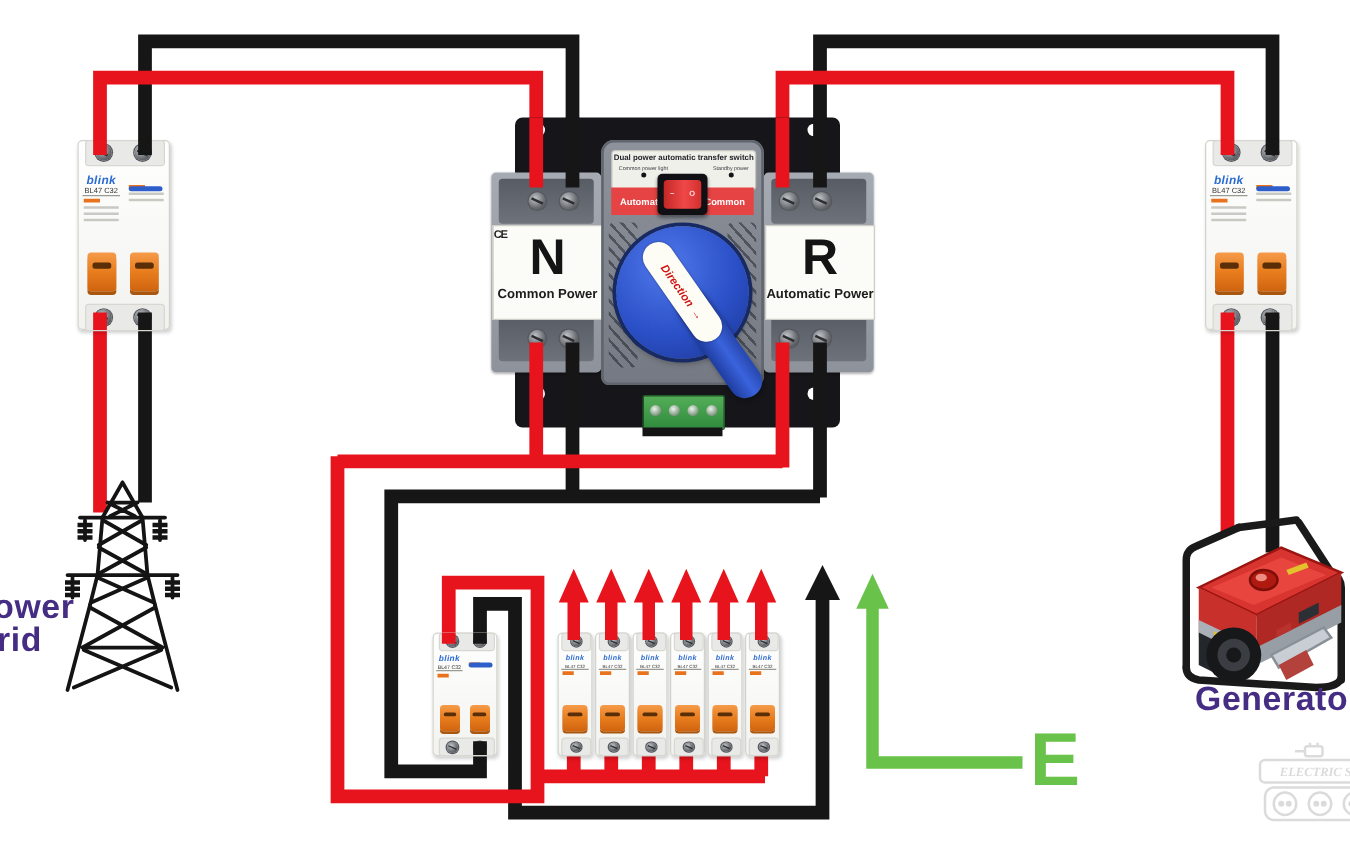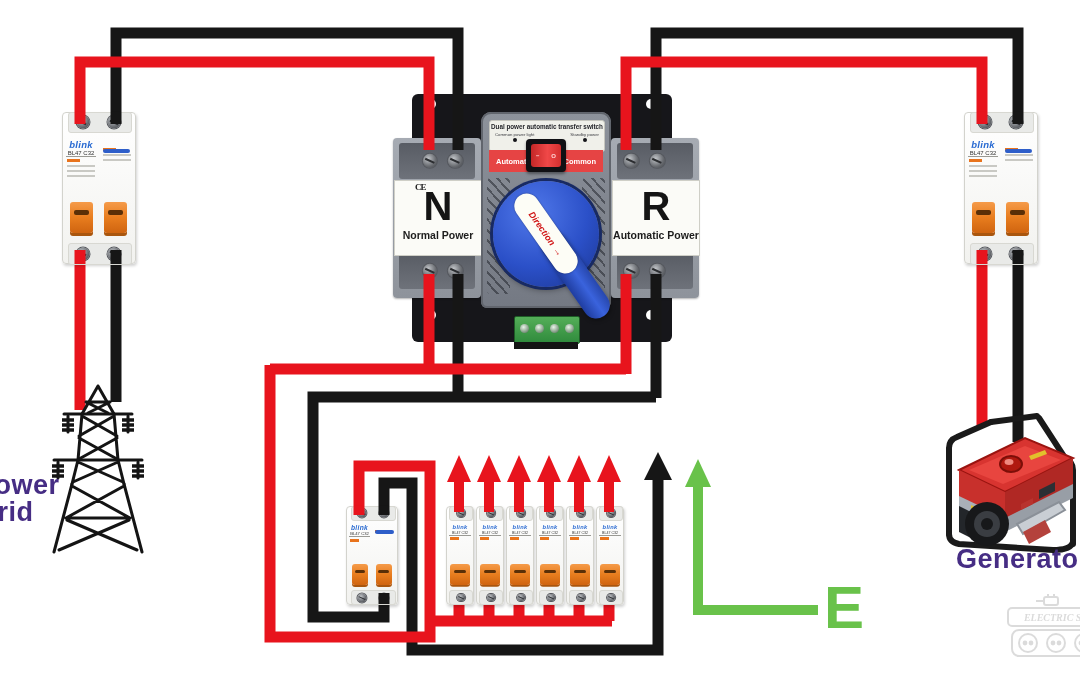--- a/index.html
+++ b/index.html
@@ -36,21 +36,21 @@
   
   #ats-plate{left:412px;top:94px;width:260px;height:248px;background:#16161a;border-radius:6px;z-index:1;}
   .hole{position:absolute;width:10px;height:10px;border-radius:50%;background:#fff;}
   .bank{position:absolute;top:138px;width:88px;height:160px;background:linear-gradient(#a6abb3,#8e939b);
         border-radius:4px;box-shadow:0 1px 2px rgba(0,0,0,.3);z-index:2;font-size:11px;}
   .recess{position:absolute;left:6px;right:6px;height:36px;background:linear-gradient(#585c64,#6e727a);border-radius:3px;}
   .recess.t{top:5px}.recess.b{top:115px}
   .plate{position:absolute;top:180px;width:86px;height:74px;background:#fbfbf7;border:1px solid #cfcfc7;z-index:2;text-align:center;}
   .bigletter{font-size:40px;line-height:40px;font-weight:bold;color:#141414;margin-top:5px;}
   .plabel{font-size:10.5px;font-weight:bold;color:#1c1c1c;margin-top:3px;}
-  .ce{position:absolute;left:20px;top:1px;font-size:9px;font-weight:bold;color:#222;letter-spacing:-1px;font-family:Liberation Serif, serif;}
+  .ce{position:absolute;left:0;top:1px;font-size:9px;font-weight:bold;color:#222;letter-spacing:-1px;}
   #panel{left:481px;top:112px;width:130px;height:196px;background:linear-gradient(#8d929b,#747983);
          border-radius:10px 10px 6px 6px;box-shadow:0 0 0 2px #61656d inset;z-index:2;}
   #panel .lstrip{position:absolute;left:8px;top:8px;width:114px;height:30px;background:#f0f0ea;border:1px solid #c6c6bf;border-radius:3px;}
   #panel .title{font-size:6.3px;font-weight:bold;color:#23242a;text-align:center;margin-top:2px;}
   .indrow{display:flex;justify-content:space-between;padding:2px 5px 0 5px;}
   .ind{text-align:center;font-size:4.3px;color:#3a3b40;}
   .dot{width:4px;height:4px;border-radius:50%;background:#141418;margin:1px auto 0 auto;}
   #band{position:absolute;left:8px;top:38px;width:114px;height:22px;background:var(--band-red);
         display:flex;justify-content:space-between;align-items:center;padding:0 7px;box-sizing:border-box;}
   #band span{color:#fff;font-size:7.5px;font-weight:bold;}
@@ -127,21 +127,21 @@
       </div>
       <div class="recess b">
         <span class="screw" style="left:19%;font-size:11px"></span>
         <span class="screw" style="left:53%;font-size:11px"></span>
       </div>
     </div>
 
     <div class="plate" style="left:394px;">
       <span class="ce">CE</span>
       <div class="bigletter">N</div>
-      <div class="plabel">Normal Power</div>
+      <div class="plabel">Common Power</div>
     </div>
     <div class="plate" style="left:612px;">
       <div class="bigletter">R</div>
       <div class="plabel">Automatic Power</div>
     </div>
 
     <div class="abs" id="panel">
       <div class="lstrip">
         <div class="title">Dual power automatic transfer switch</div>
         <div class="indrow">

